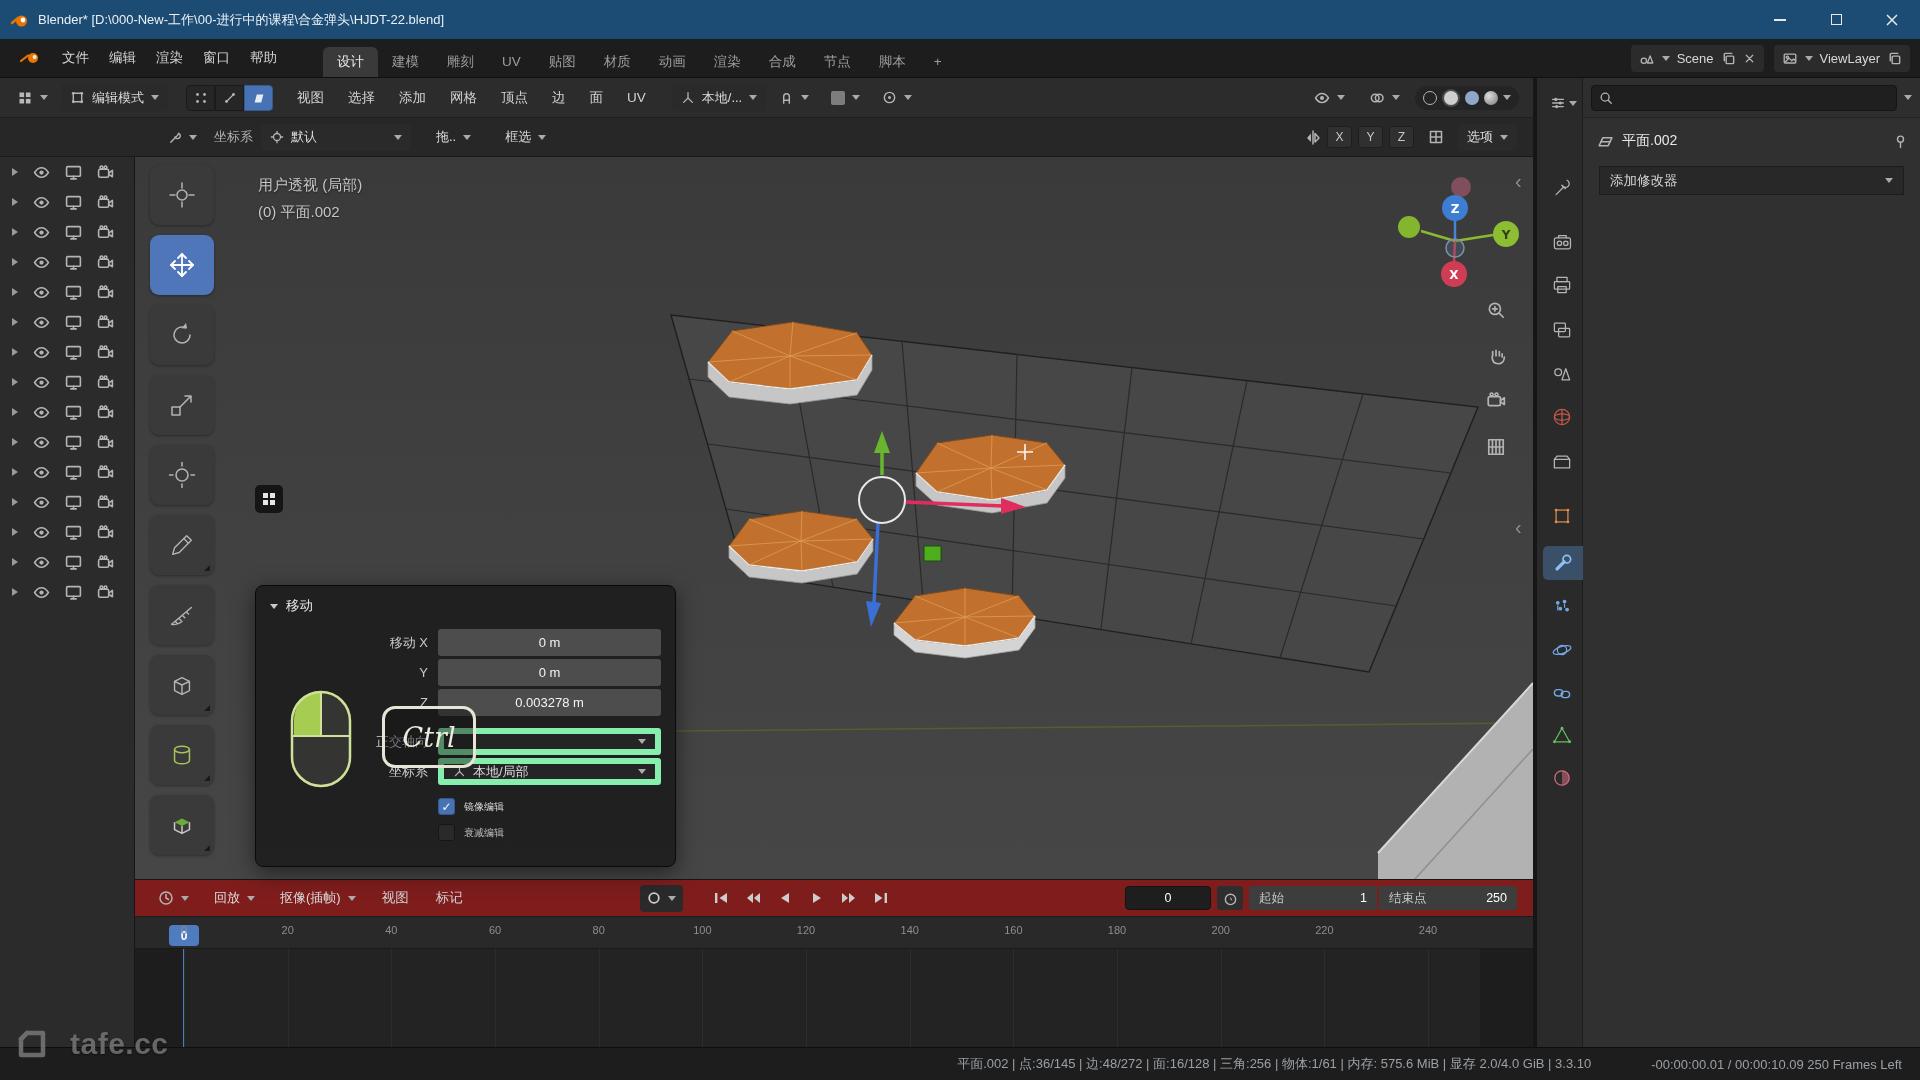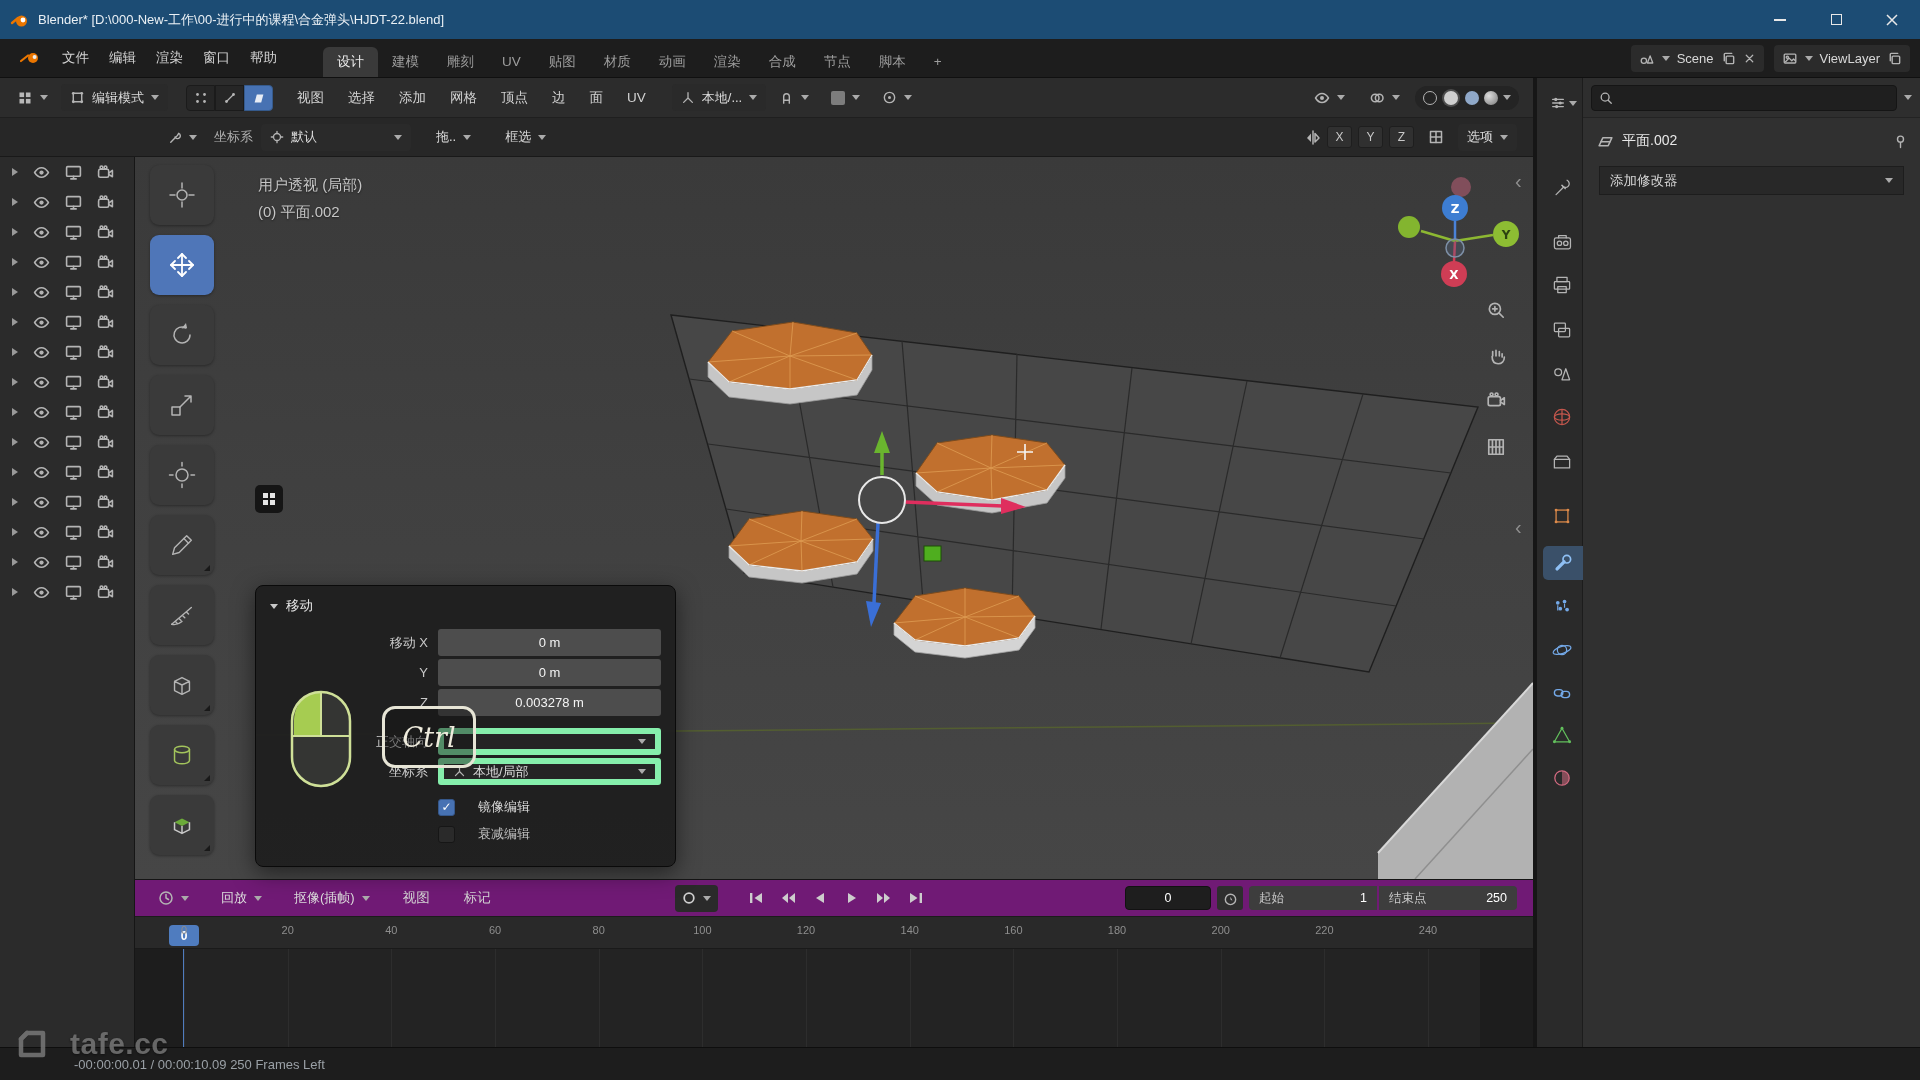--- a/index.html
+++ b/index.html
@@ -73,21 +73,21 @@
   .op-label{width:158px;text-align:right;margin-right:10px;font-size:13px;color:#c9c9c9;flex:none}
   .op-field{flex:1;height:27px;background:#4d4d4d;border-radius:3px;color:#f4f4f4;font-size:13px;
     display:flex;align-items:center;justify-content:center}
   .op-dd{flex:1;height:27px;background:#252525;border-radius:3px;display:flex;align-items:center;gap:7px;
     padding:0 9px;color:#dadada;font-size:13px;border:6px solid #86efac}
   .op-dd .chv{margin-left:auto}
   .cb{width:17px;height:17px;border-radius:3px;background:#2a2a2a;border:1px solid #161616;
     display:flex;align-items:center;justify-content:center;flex:none}
   .cb.on{background:#4772b3;border-color:#35578a}
   .cb.on::after{content:"✓";color:#fff;font-size:12px;line-height:1}
-  .cb-label{margin-left:23px;font-size:13px;color:#d8d8d8}
+  .cb-label{margin-left:9px;font-size:10px;color:#d8d8d8}
 
   
   #sc-mouse{left:288px;top:688px;z-index:8}
   #sc-key{left:382px;top:706px;width:94px;height:62px;z-index:8;border:3px solid #e7e5d6;border-radius:13px;
     background:rgba(20,20,20,.45);display:flex;align-items:center;justify-content:center;
     color:#efecdd;font-size:27px;font-style:italic;font-family:"DejaVu Serif",serif}
 
   
   #props-gap{left:1533px;top:78px;width:4px;height:969px;background:#161616}
   #props-tabs{left:1537px;top:78px;width:46px;height:969px;background:#2a2a2a;border-right:1px solid #1c1c1c}
@@ -99,21 +99,21 @@
     display:flex;align-items:center;gap:6px;padding:0 7px}
   #props-search input{background:transparent;border:none;outline:none;color:#ddd;font-size:13px;width:100%;
     font-family:"Liberation Sans","DejaVu Sans",sans-serif}
   #breadcrumb{display:flex;align-items:center;gap:8px;padding:14px 12px 6px 14px;color:#e8e8e8;font-size:14px}
   #add-modifier{margin:10px 16px 0 16px;height:29px;background:#282828;border:1px solid #1d1d1d;border-radius:0;
     display:flex;align-items:center;padding:0 10px;font-size:13.5px;color:#d5d5d5}
   #add-modifier .chv{margin-left:auto}
 
   
   #timeline{left:135px;top:879px;width:1398px;height:168px;background:#232323;border-top:1px solid #151515}
-  #tl-header{height:37px;background:#701a75;border-bottom:1px solid #1c1c1c;display:flex;align-items:center;padding:5px 14px;gap:14px}
+  #tl-header{height:37px;background:#7f1d1d;border-bottom:1px solid #1c1c1c;display:flex;align-items:center;padding:5px 14px;gap:7px}
   #tl-ruler{position:relative;height:32px;background:#292929;border-bottom:1px solid #1a1a1a}
   #tl-body{position:relative;height:98px;background:#232323;overflow:hidden}
   .tick-label{position:absolute;top:7px;transform:translateX(-50%);font-size:11px;color:#8e8e8e}
   .grid-line{position:absolute;top:0;bottom:0;width:1px;background:#2d2d2d}
   #ph-chip{position:absolute;left:49px;top:8px;transform:translateX(-50%);min-width:30px;height:21px;background:#4f7cbf;
     border-radius:4px;color:#fff;font-size:12px;font-weight:bold;display:flex;align-items:center;justify-content:center;padding:0 6px}
   #ph-line{position:absolute;left:48px;top:0;width:2px;height:98px;background:#4f7cbf}
   .tlfield{height:24px;border-radius:4px;background:#3d3d3d;display:flex;align-items:center;justify-content:space-between;
     padding:0 10px;font-size:12.5px;color:#c9c9c9}
   .tlfield b{color:#fff;font-weight:normal}
@@ -1144,20 +1144,21 @@
       <div class="grid-line" style="left: 774.69px;"></div>
       <div class="grid-line" style="left: 878.36px;"></div>
       <div class="grid-line" style="left: 982.03px;"></div>
       <div class="grid-line" style="left: 1085.7px;"></div>
       <div class="grid-line" style="left: 1189.37px;"></div>
       <div class="grid-line" style="left: 1293.04px;"></div>
     </div>
 </div>
 
 <div id="statusbar" class="abs">
+  <span style="margin-left:auto">平面.002 | 点:36/145 | 边:48/272 | 面:16/128 | 三角:256 | 物体:1/61 | 内存: 575.6 MiB | 显存 2.0/4.0 GiB | 3.3.10</span>
   <span style="margin-left:60px;margin-right:4px">-00:00:00.01 / 00:00:10.09 250 Frames Left</span>
 </div>
 
 <div id="watermark" class="abs">
   <svg width="36" height="36" viewBox="0 0 36 36">
     <path d="M13,7 H29 V29 H7 V13 Z" stroke="#787878" stroke-width="4.5" fill="none" stroke-linejoin="round"></path>
     <path d="M7,13 L13,7" stroke="#787878" stroke-width="4.5" stroke-linecap="round"></path>
   </svg>
   <span class="wm-text">tafe.cc</span>
 </div>

